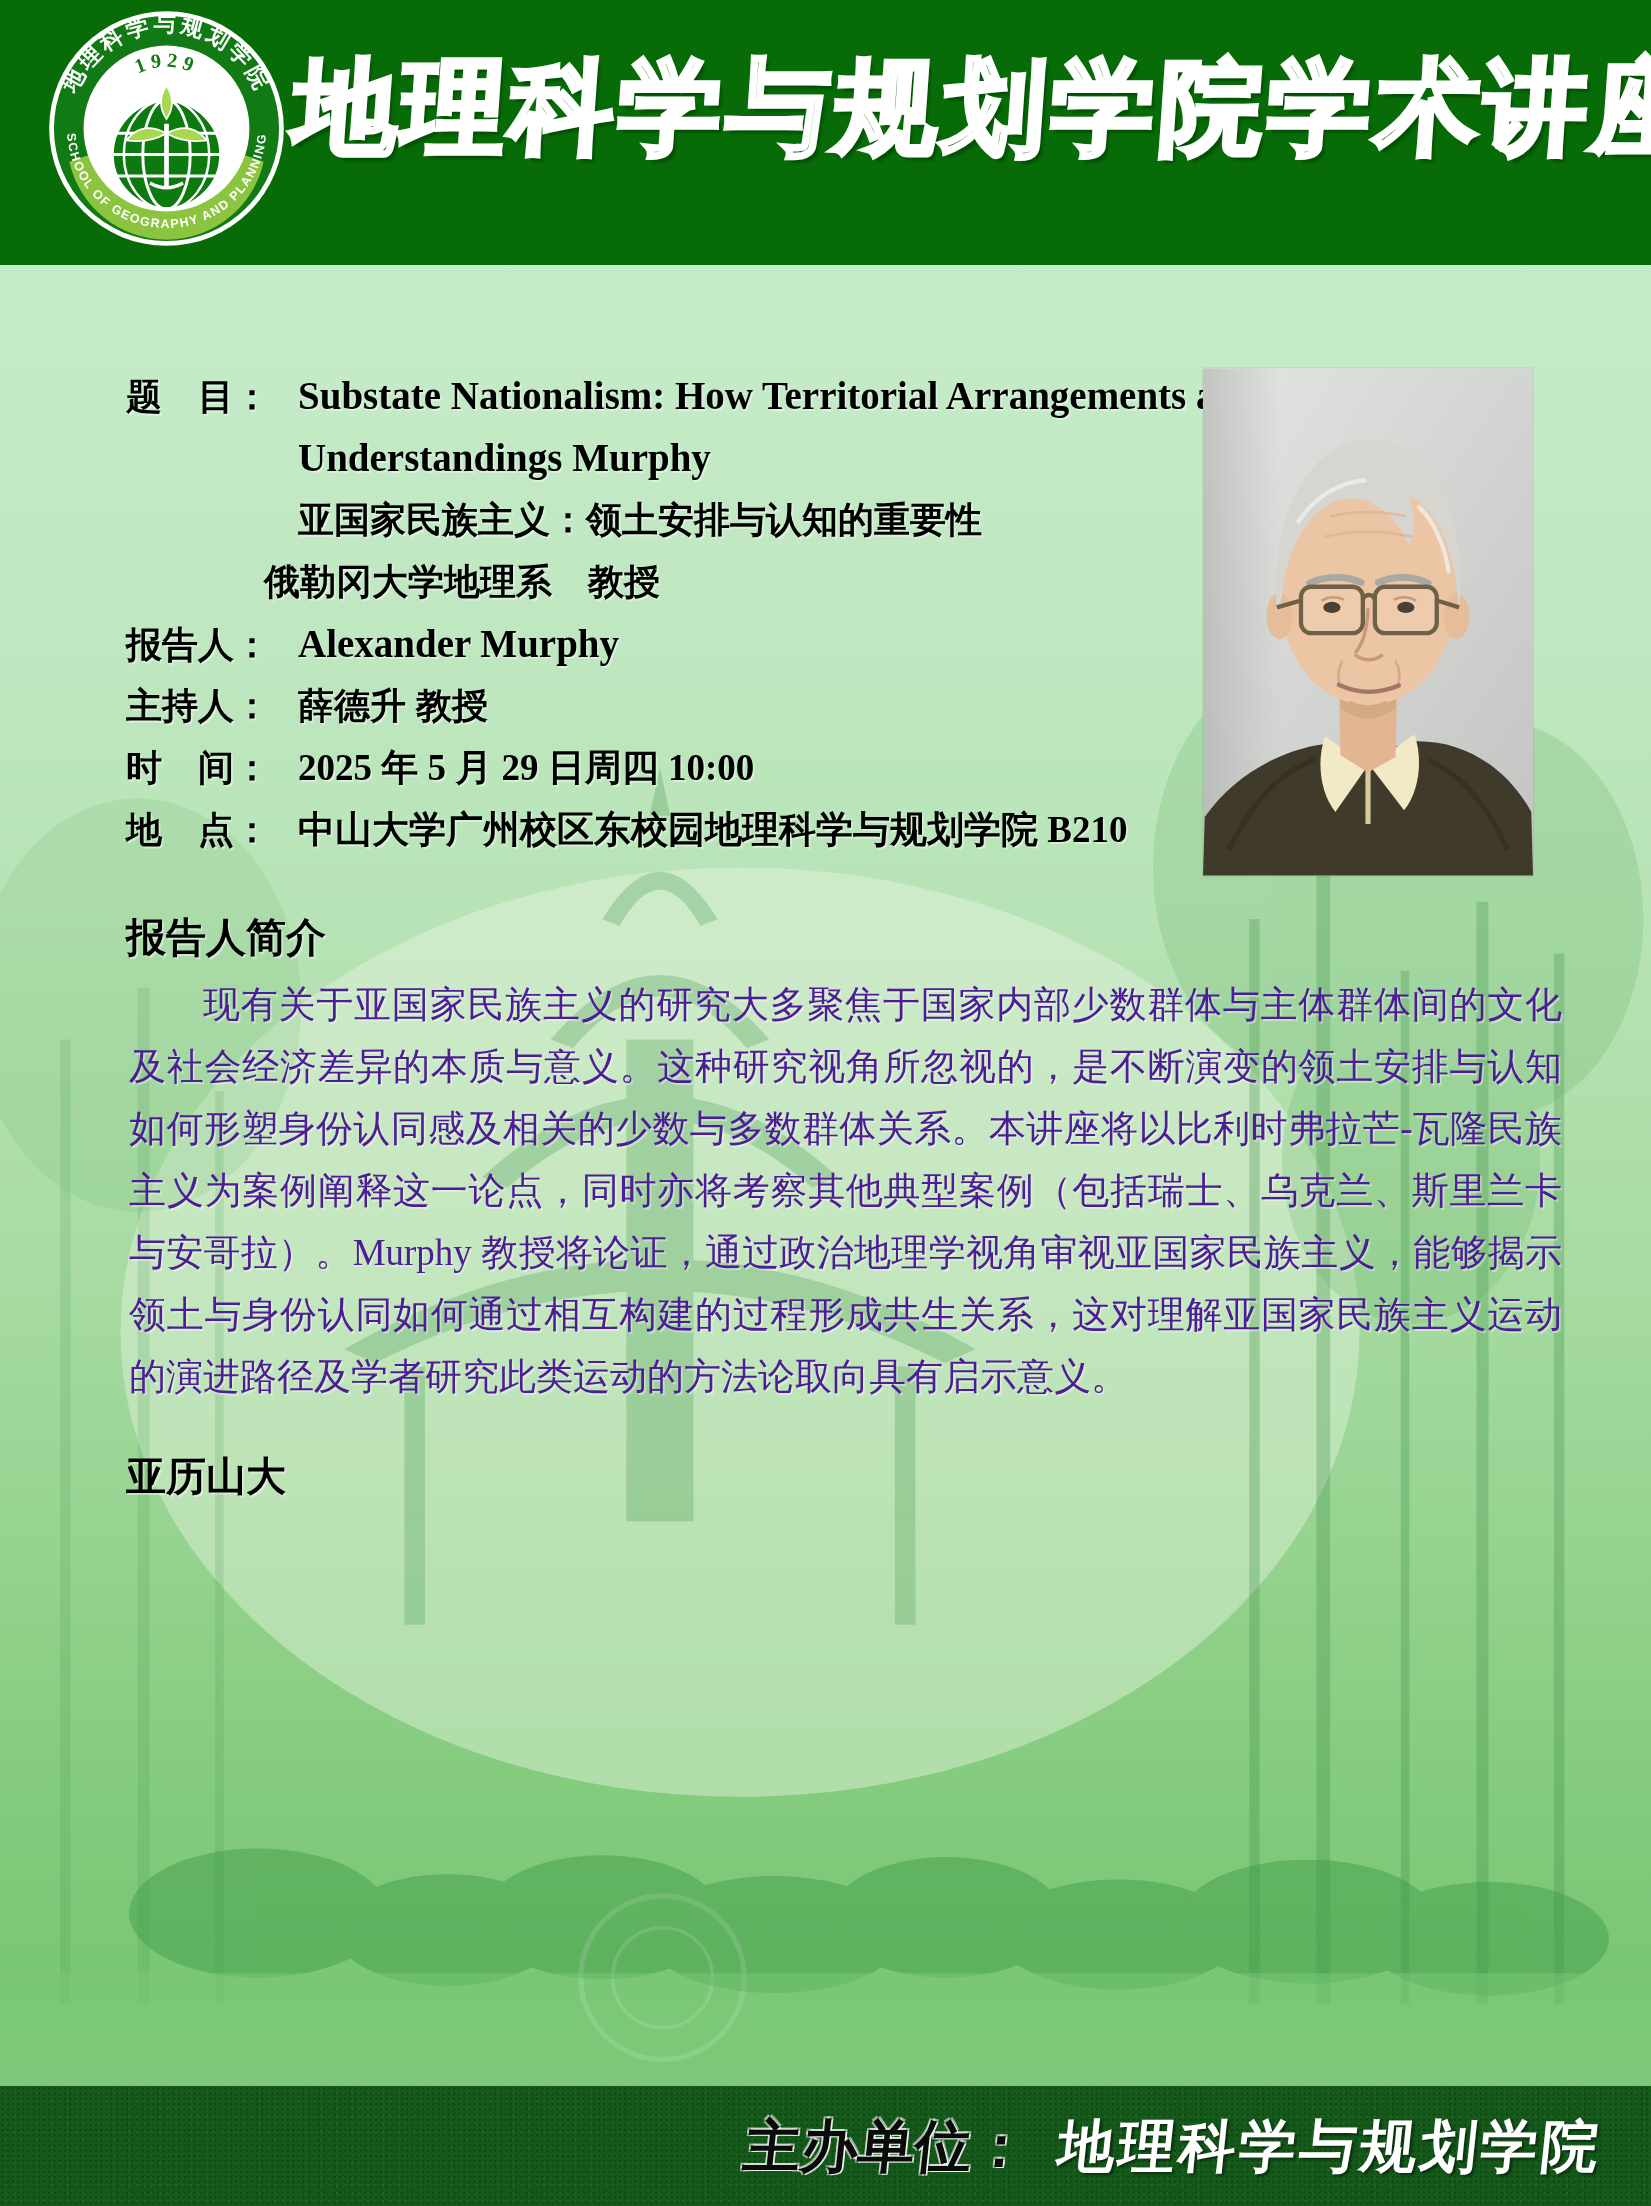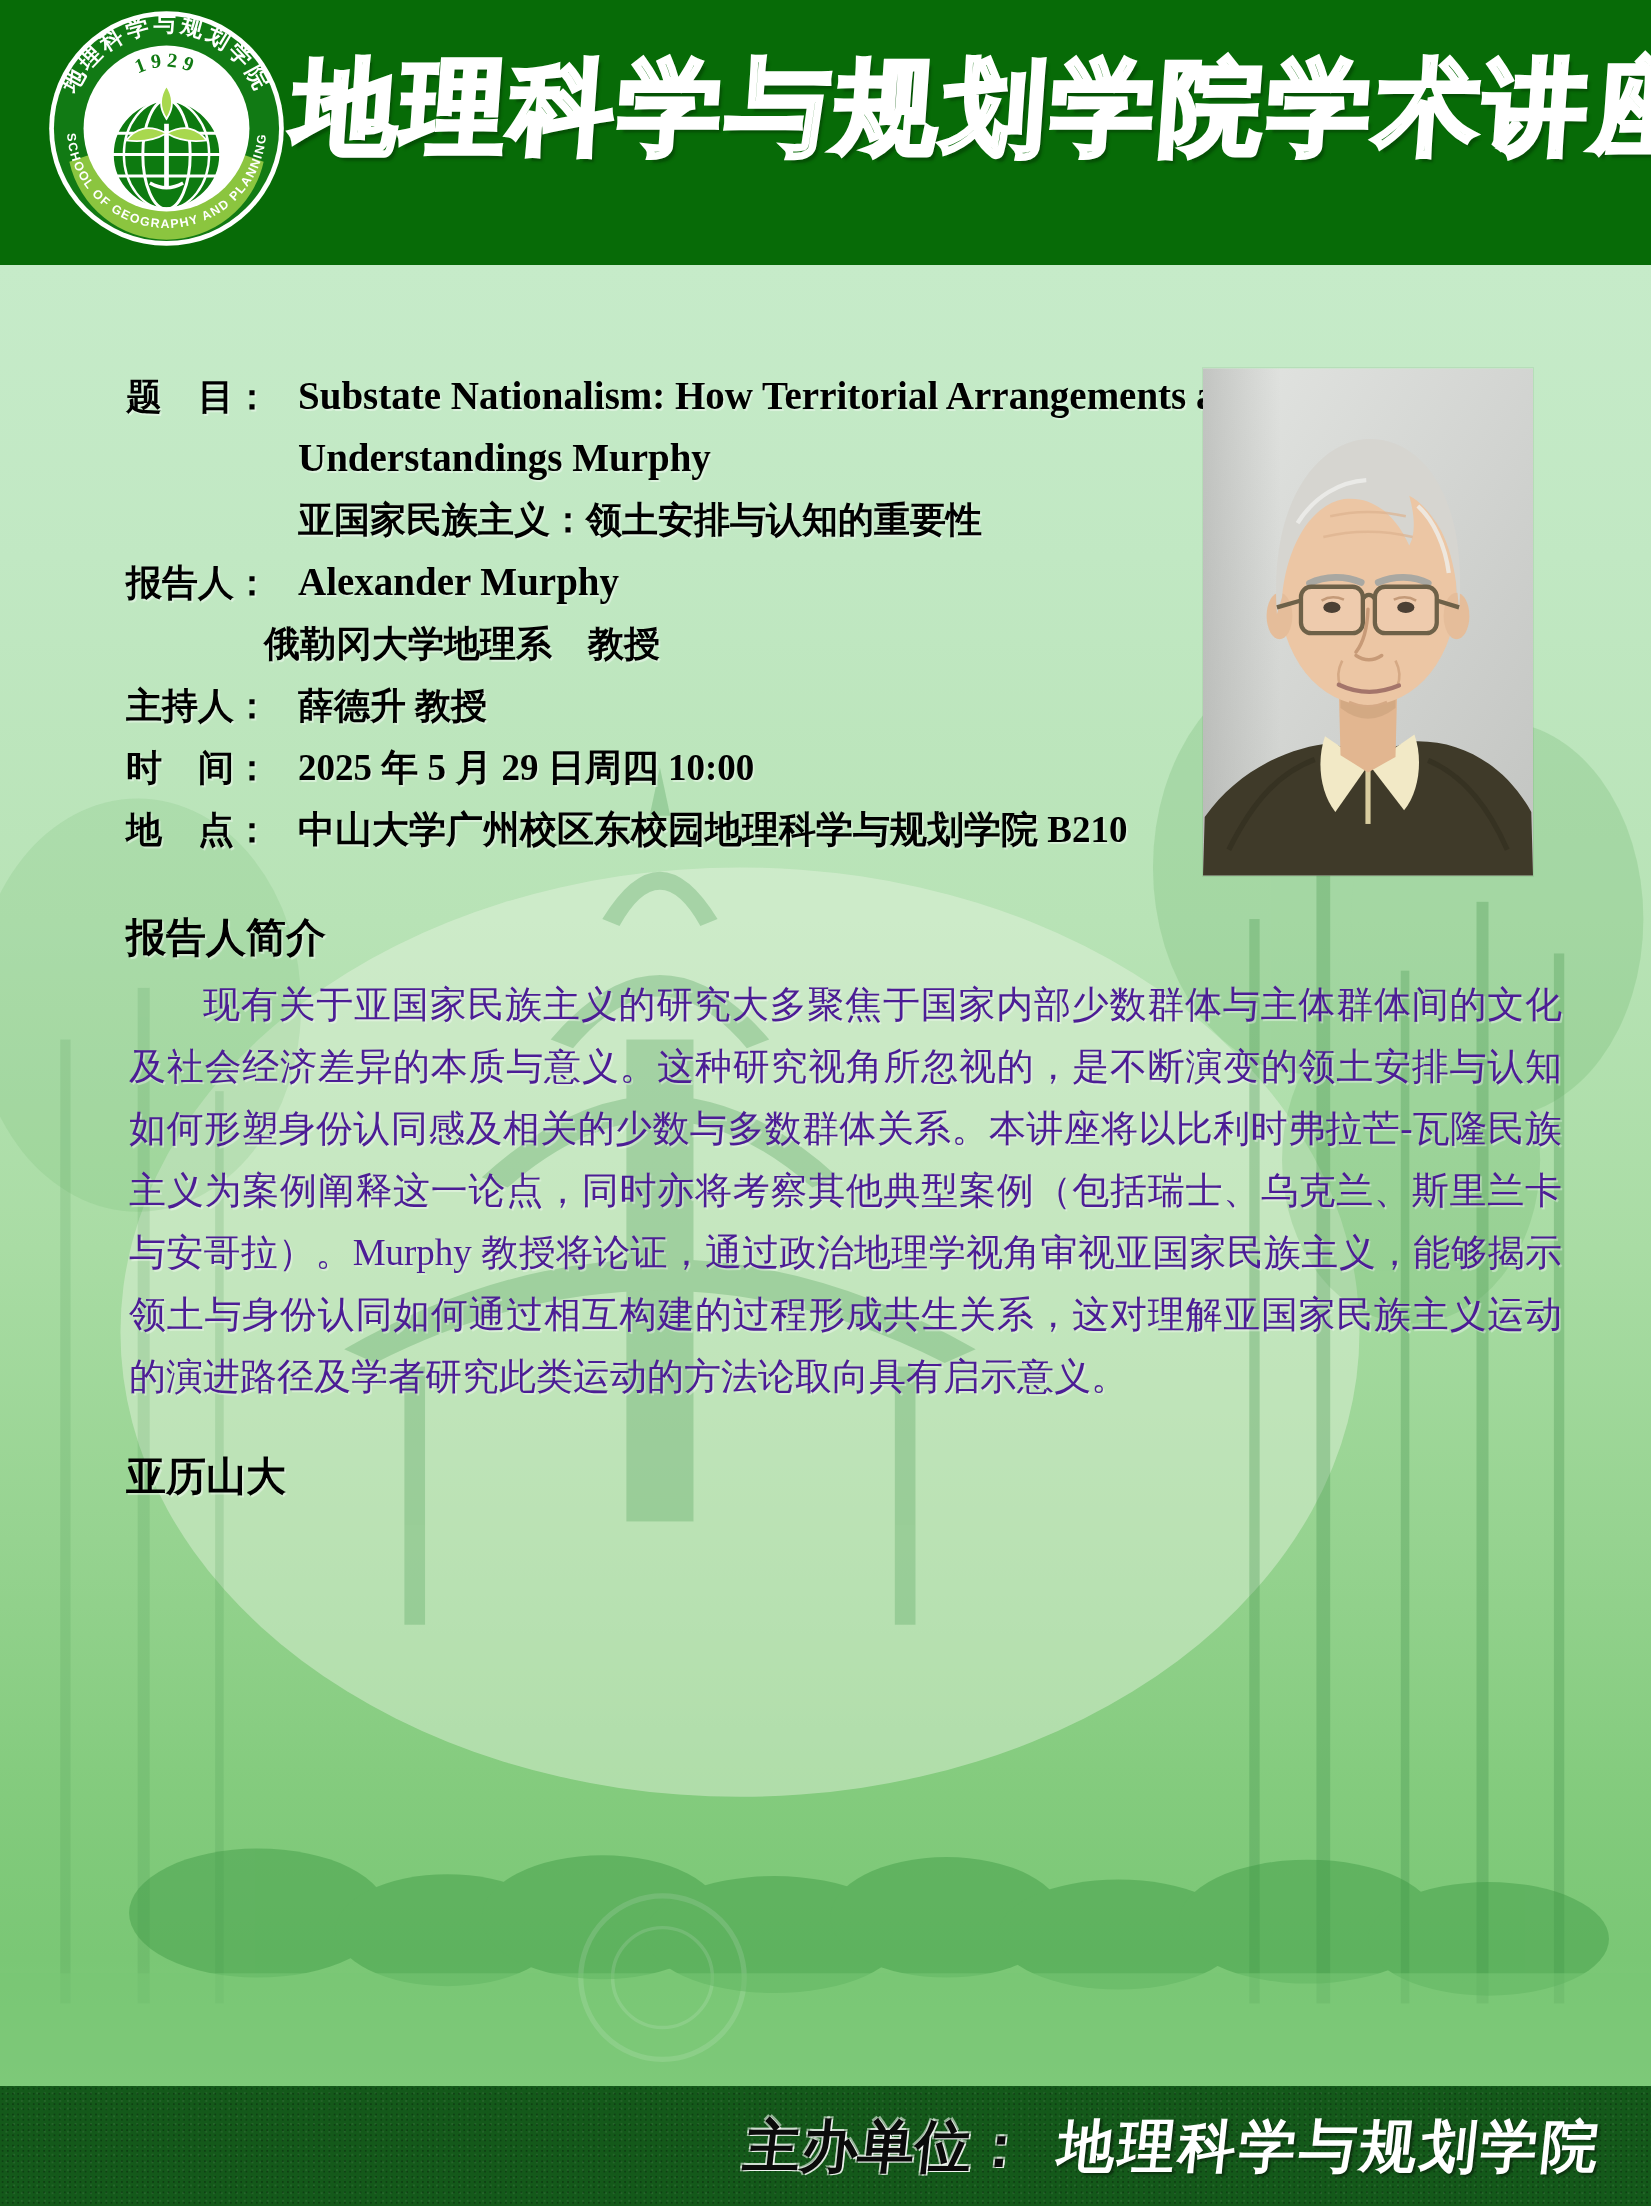--- a/index.html
+++ b/index.html
@@ -26,21 +26,21 @@
   .decor{position:absolute;left:0;top:0;width:1652px;height:1821px;}
   .content{position:absolute;left:0;top:0;width:1652px;height:2207px;z-index:2;}
   
   .info{position:absolute;left:126px;top:365px;width:1075px;}
   .row{height:62px;line-height:62px;white-space:nowrap;font-weight:bold;font-size:36px;color:#000;
        text-shadow:1.7px 1.7px 0.9px rgba(255,255,255,0.45);}
   .lbl{display:inline-block;width:172px;font-family:"Liberation Sans",sans-serif;font-size:36px;}
   .pad-a{display:inline-block;width:172px;}
   .pad-b{display:inline-block;width:138px;}
   .val-en{font-family:"Liberation Serif",serif;font-size:39px;}
-  .val-zh{font-family:Liberation Serif, serif;font-size:36px;}
+  .val-zh{font-family:Liberation Sans, sans-serif;font-size:36px;}
   .val-mix{font-family:"Liberation Serif",serif;font-size:37px;}
   
   .photo{position:absolute;left:1203px;top:368px;width:330px;height:508px;margin:0;
          box-shadow:0 0 0 0.9px rgba(0,60,0,0.08);}
   .photo svg{display:block;width:100%;height:100%;}
   
   .sec-h{position:absolute;margin:0;font-size:40px;font-weight:bold;color:#000;
          font-family:"Liberation Sans",sans-serif;text-shadow:1.7px 1.7px 0.9px rgba(255,255,255,0.45);}
   .h-intro{left:126px;top:910px;}
   .h-speaker{left:126px;top:1449px;}
@@ -175,24 +175,24 @@
       <div class="row">
         <span class="lbl">题　目：</span><span class="val-en">Substate Nationalism: How Territorial Arrangements and</span>
       </div>
       <div class="row">
         <span class="pad-a"></span><span class="val-en">Understandings Murphy</span>
       </div>
       <div class="row">
         <span class="pad-a"></span><span class="val-zh">亚国家民族主义：领土安排与认知的重要性</span>
       </div>
       <div class="row">
+        <span class="pad-b"></span><span class="val-zh">俄勒冈大学地理系　教授</span>
+      </div>
+      <div class="row">
         <span class="lbl">报告人：</span><span class="val-en">Alexander Murphy</span>
-      </div>
-      <div class="row">
-        <span class="pad-b"></span><span class="val-zh">俄勒冈大学地理系　教授</span>
       </div>
       <div class="row">
         <span class="lbl">主持人：</span><span class="val-zh">薛德升 教授</span>
       </div>
       <div class="row">
         <span class="lbl">时　间：</span><span class="val-mix">2025 年 5 月 29 日周四 10:00</span>
       </div>
       <div class="row">
         <span class="lbl">地　点：</span><span class="val-mix">中山大学广州校区东校园地理科学与规划学院 B210</span>
       </div>

